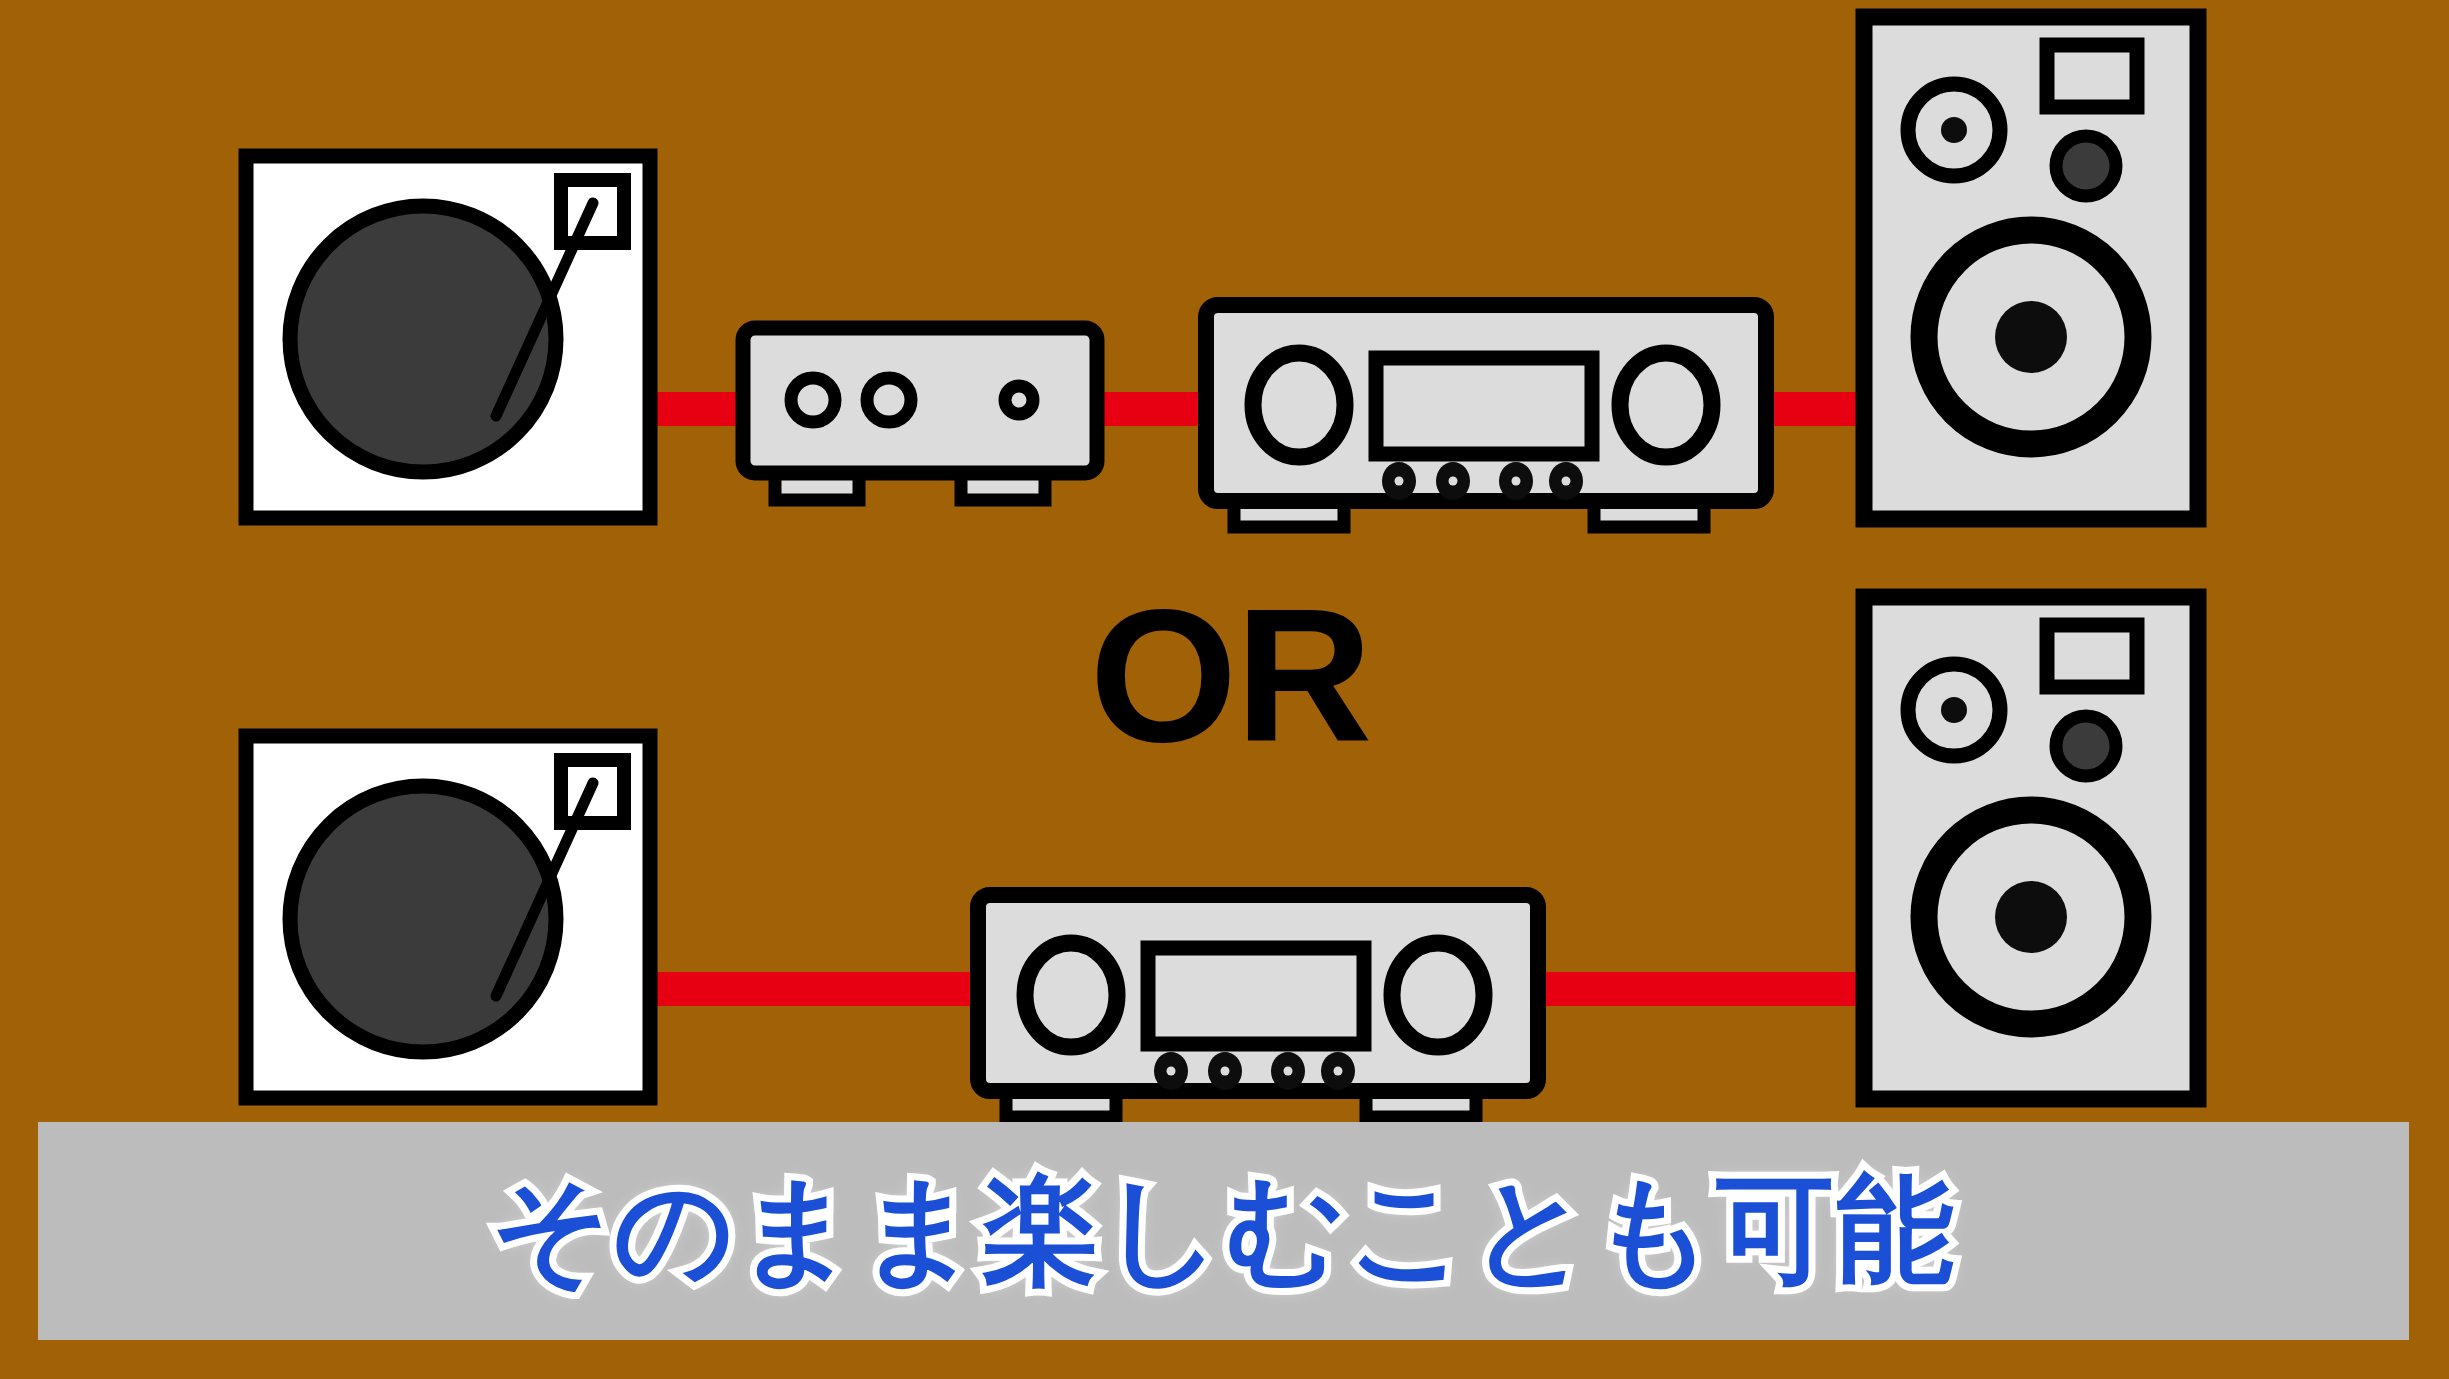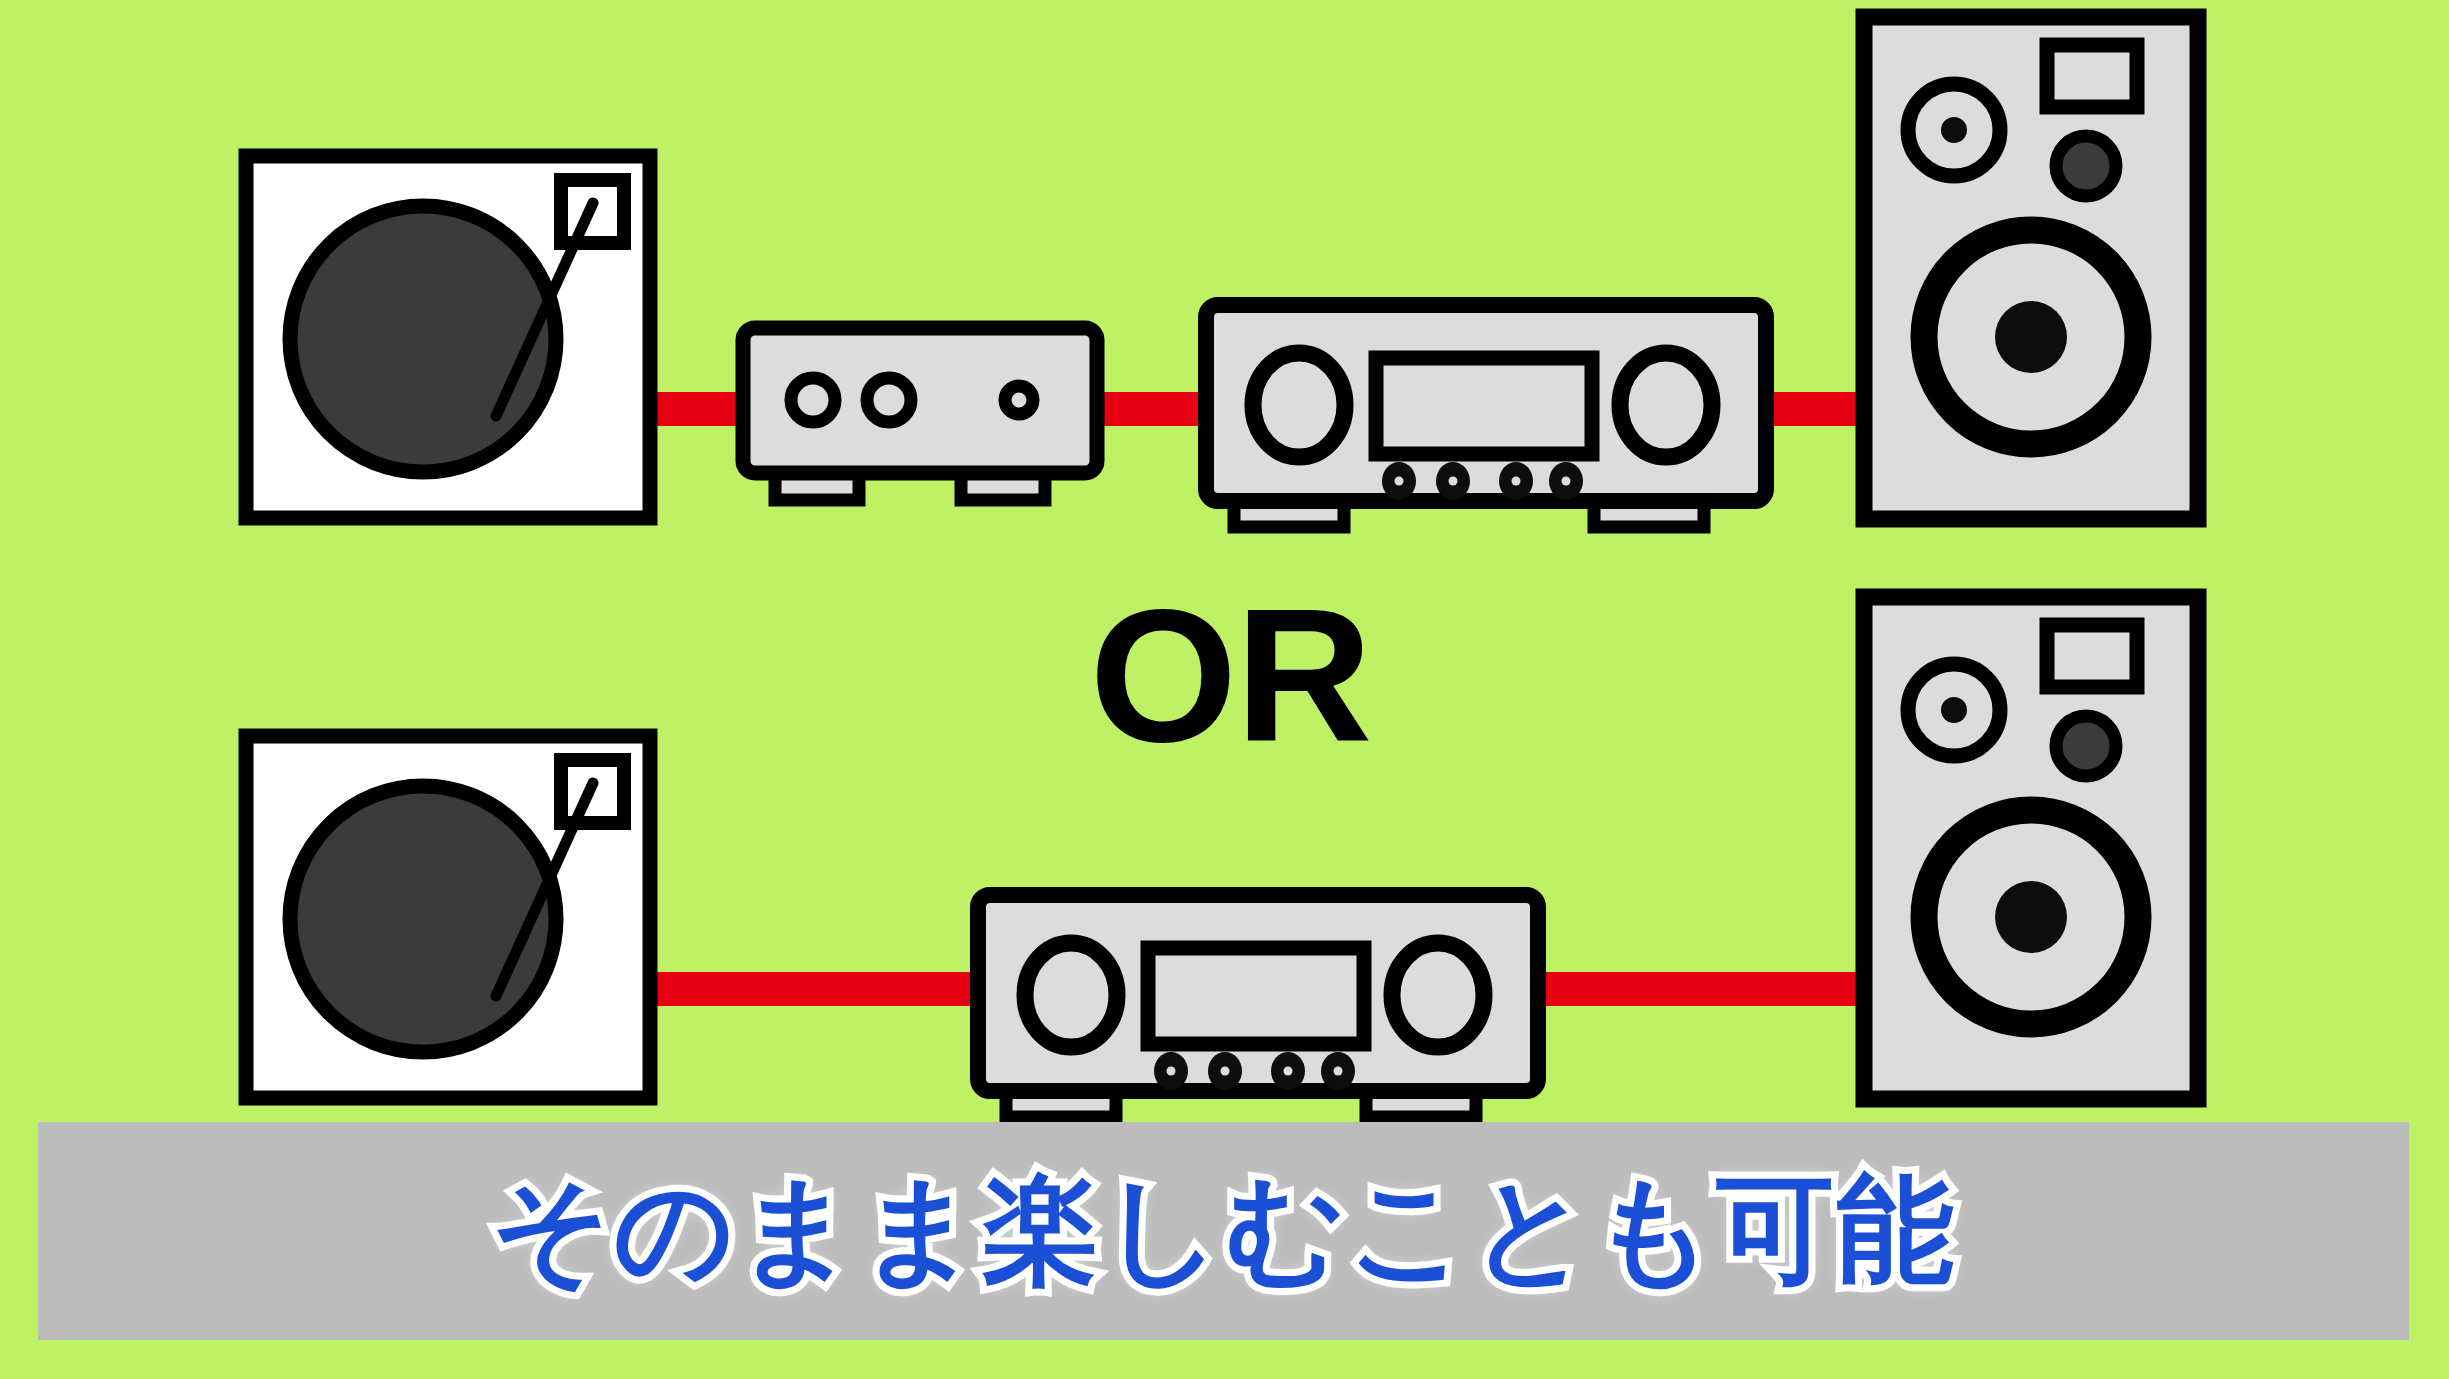--- a/index.html
+++ b/index.html
@@ -7,21 +7,21 @@
     padding: 0;
     background: #ffffff;
   }
   body {
     font-family: "Liberation Sans", sans-serif;
   }
   #canvas {
     position: relative;
     width: 2449px;
     height: 1379px;
-    background: #bef264;
+    background: #a16207;
     overflow: hidden;
   }
   .abs { position: absolute; }
 
   
   .cable {
     position: absolute;
     background: #e60012;
     height: 34px;
   }

